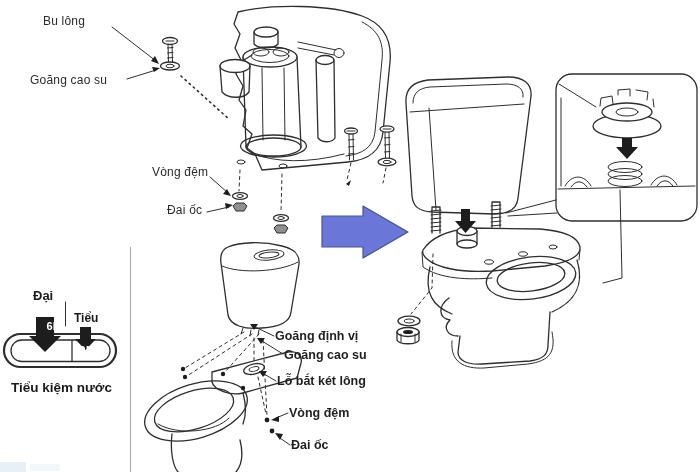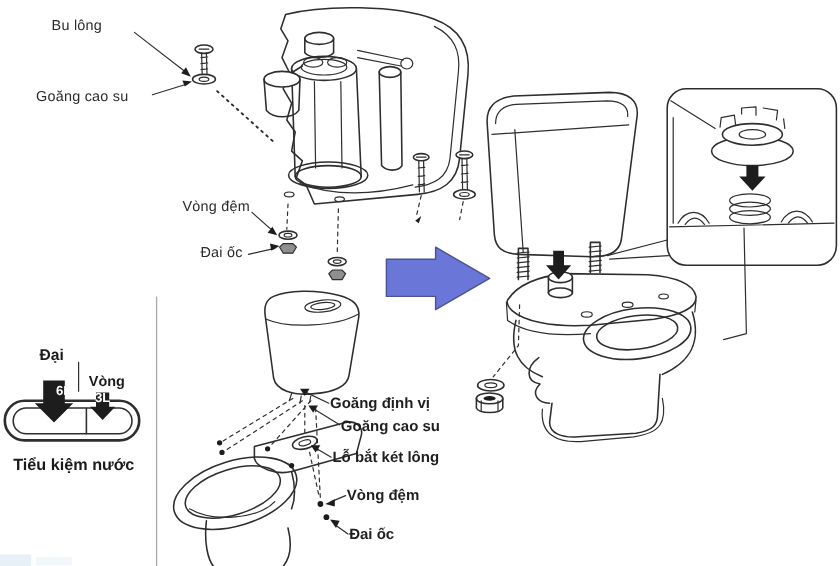--- a/index.html
+++ b/index.html
@@ -230,23 +230,23 @@
       <path class="ln thin" d="M 556 200 L 506 213 M 557 213 L 508 216"></path>
     </g>
   </svg>
 
   <div class="lbl lbl-top" style="left:43px;top:15px">Bu lông</div>
   <div class="lbl lbl-top" style="left:30px;top:74px">Goăng cao su</div>
   <div class="lbl lbl-top" style="left:152px;top:166px">Vòng đệm</div>
   <div class="lbl lbl-top" style="left:167px;top:204px">Đai ốc</div>
 
   <div class="lbl lbl-flush" style="left:33px;top:289px;font-size:13px">Đại</div>
-  <div class="lbl lbl-flush" style="left:74px;top:312px;font-size:12px">Vòng</div>
+  <div class="lbl lbl-flush" style="left:74px;top:312px;font-size:12px">Tiểu</div>
   <div class="lbl-arrowtxt" style="left:36px;top:321px;width:34px;font-size:11px">6L</div>
-  <div class="lbl-arrowtxt" style="left:78px;top:327px;width:15px;font-size:11px">3L</div>
+  <div class="lbl-arrowtxt" style="left:78px;top:344px;width:15px;font-size:14px">3L</div>
   <div class="lbl lbl-flush" style="left:11px;top:381px;font-size:13.5px">Tiểu kiệm nước</div>
 
   <div class="lbl lbl-mid" style="left:275px;top:330px">Goăng định vị</div>
   <div class="lbl lbl-mid" style="left:284px;top:349px">Goăng cao su</div>
   <div class="lbl lbl-mid" style="left:277px;top:375px">Lỗ bắt két lông</div>
   <div class="lbl lbl-mid" style="left:289px;top:407px">Vòng đệm</div>
   <div class="lbl lbl-mid" style="left:291px;top:439px">Đai ốc</div>
 
 </div>
 

